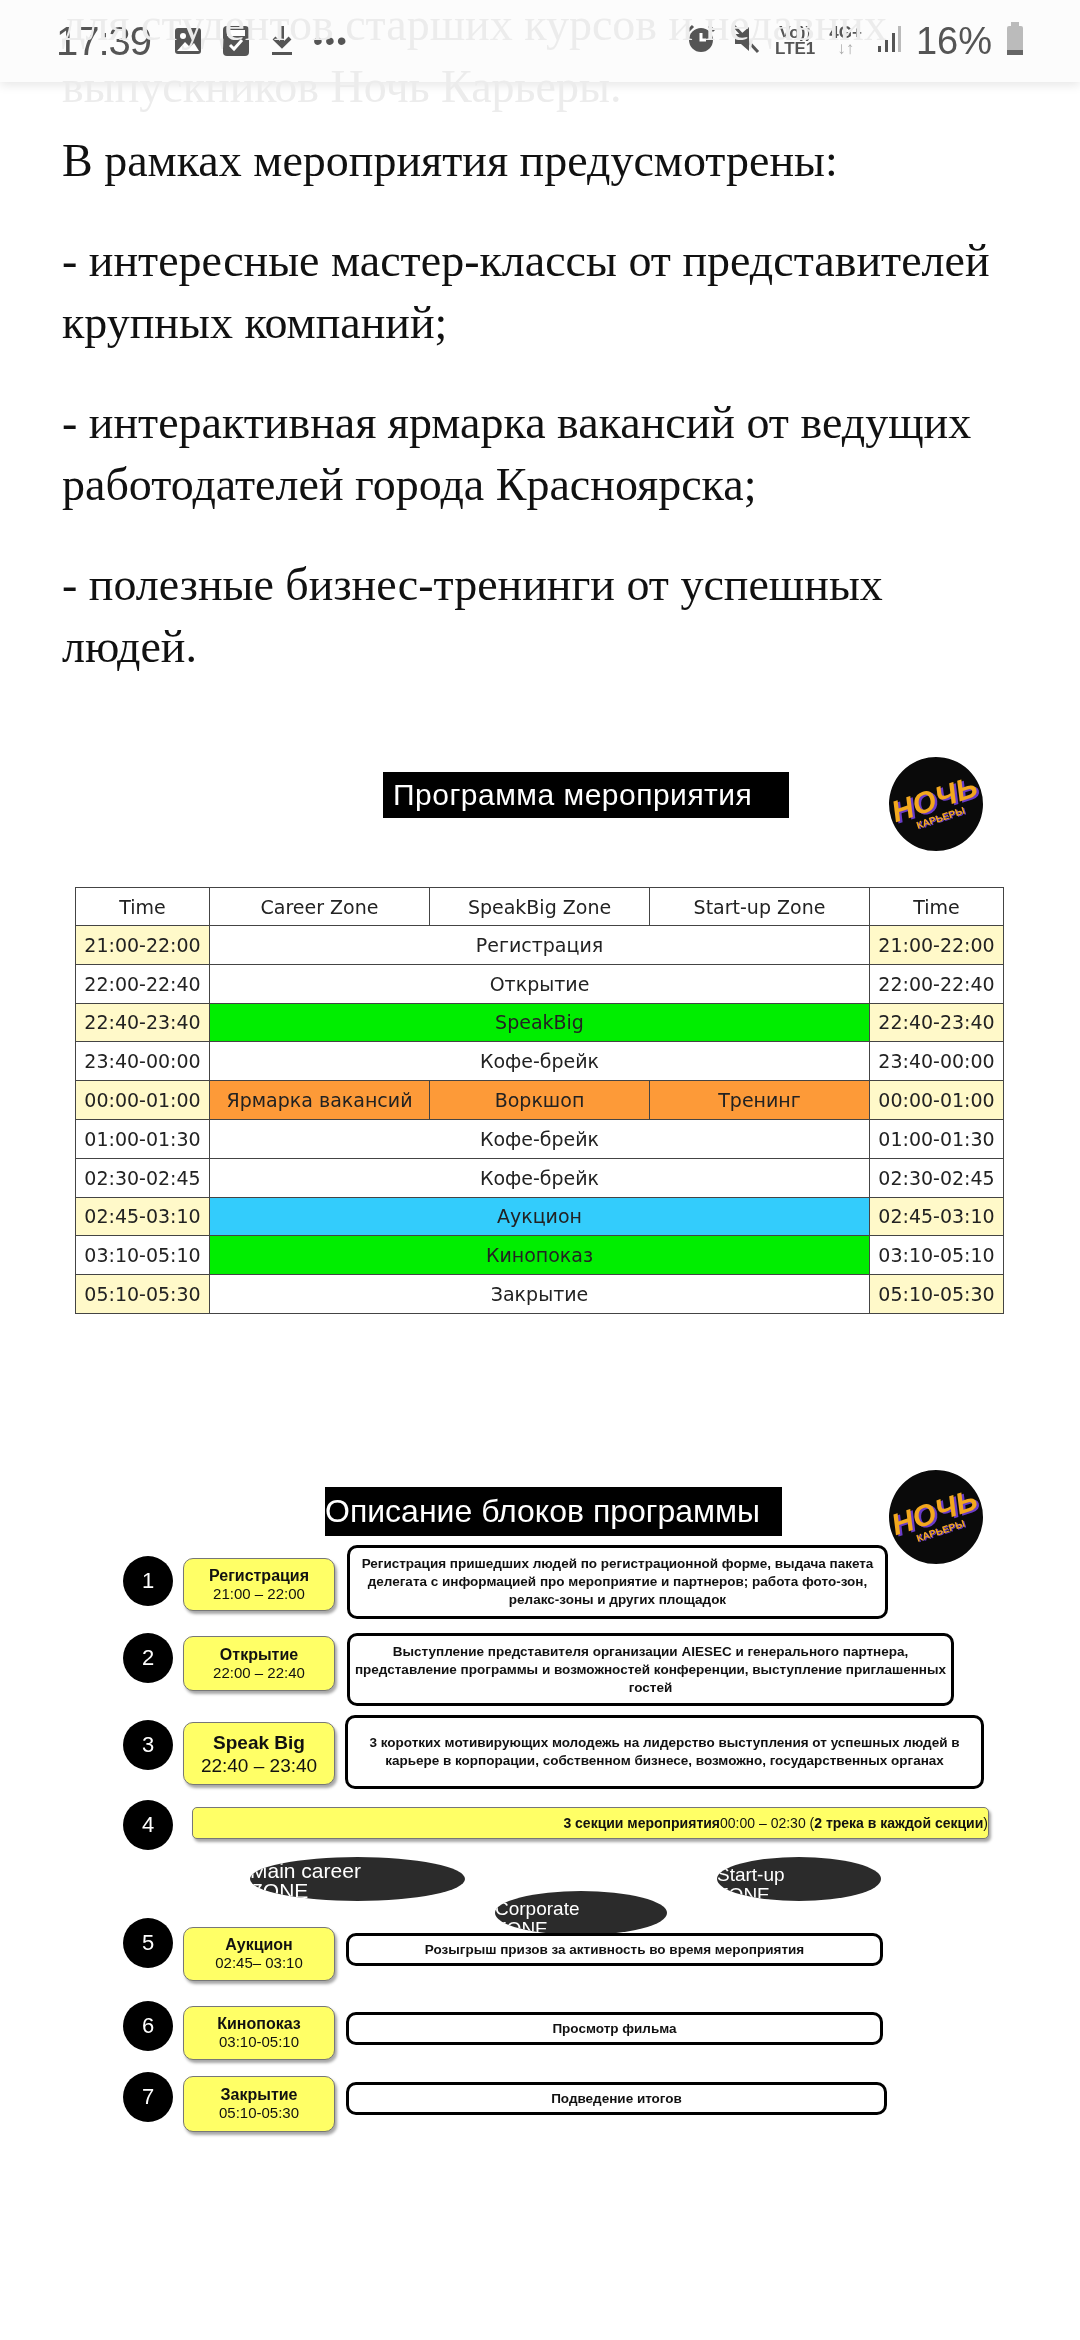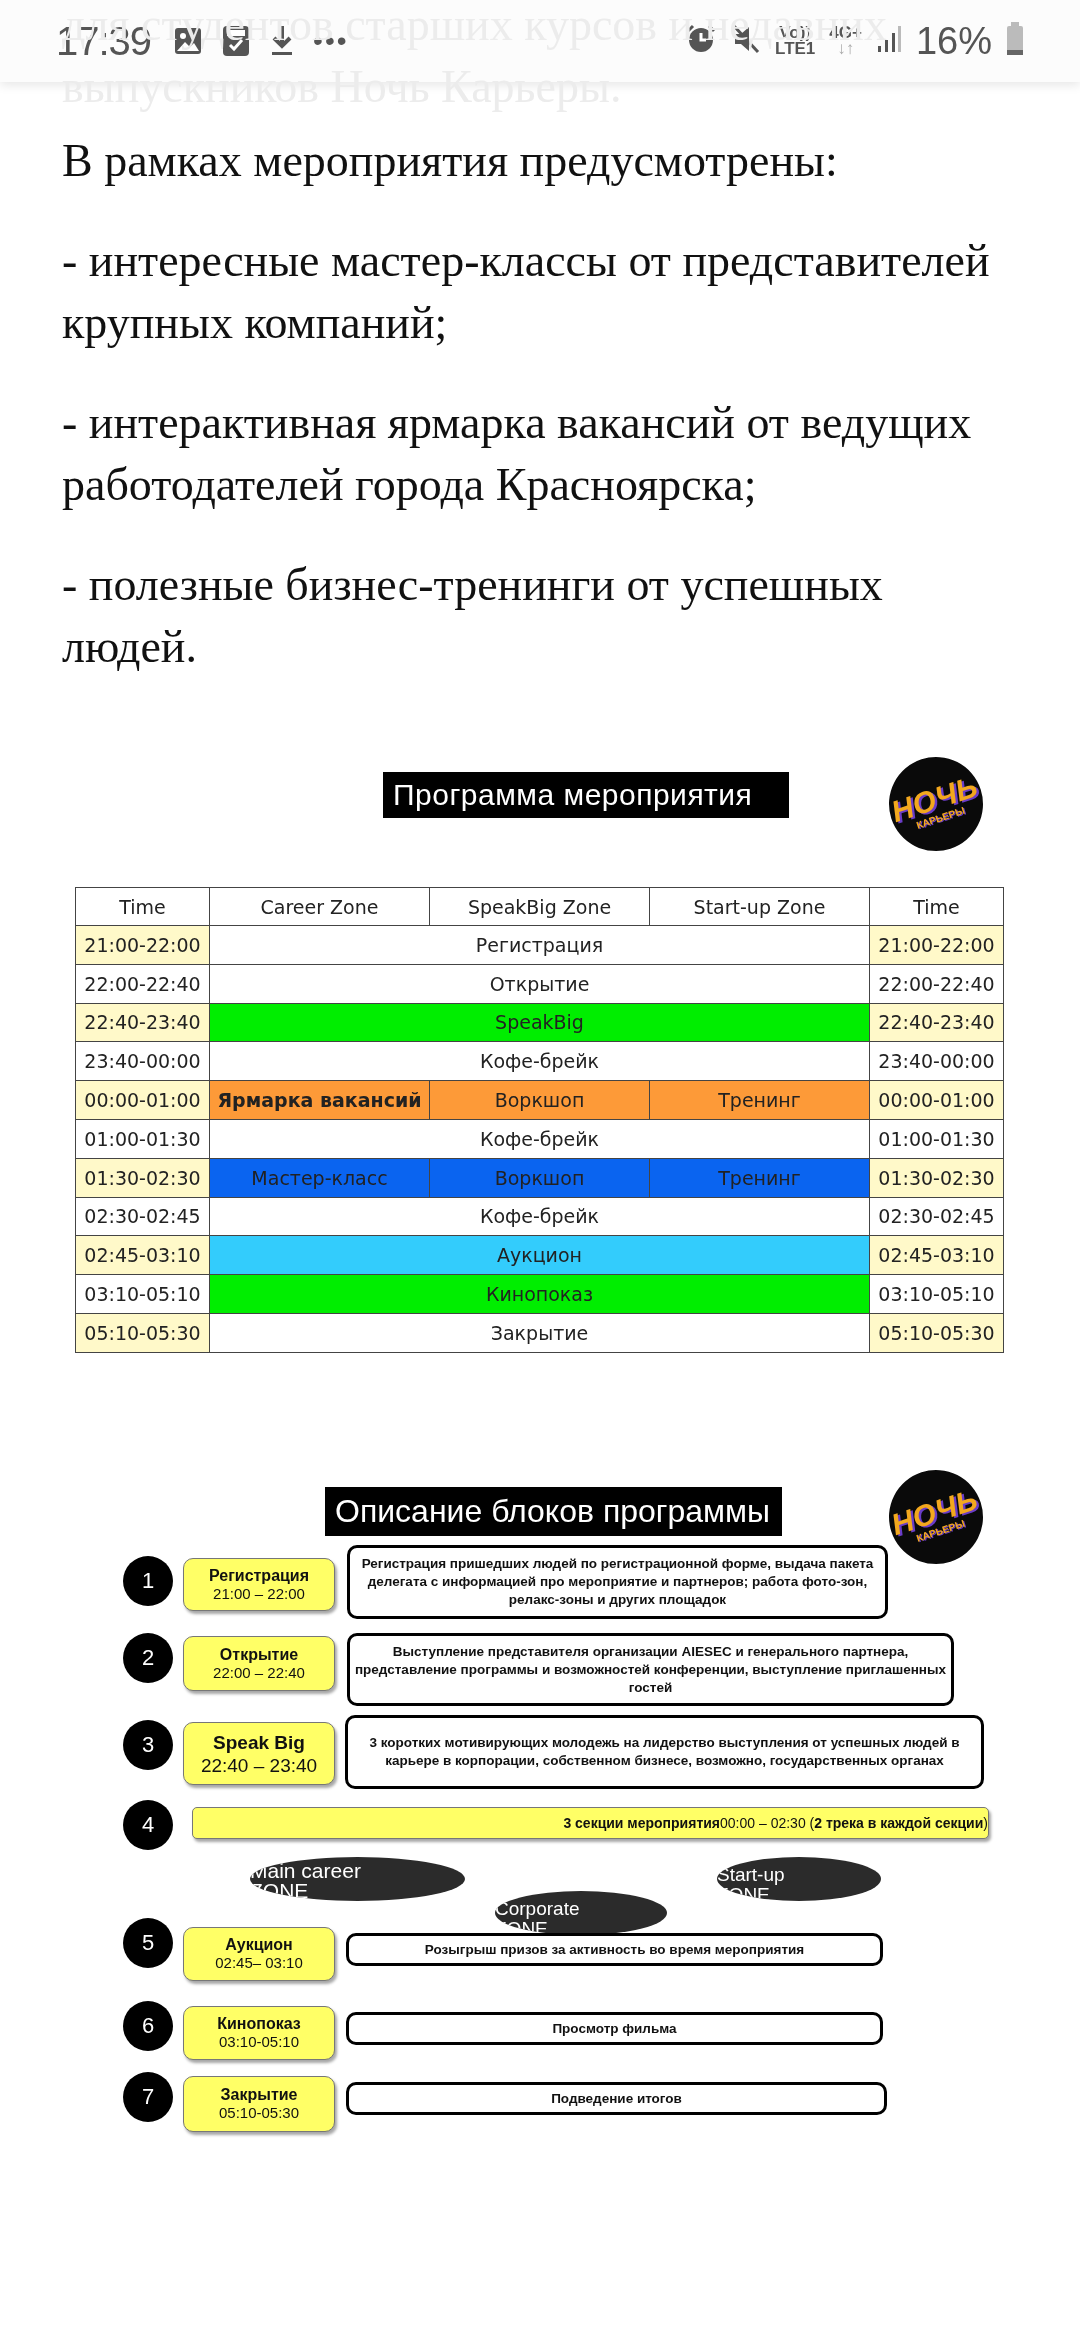--- a/index.html
+++ b/index.html
@@ -32,21 +32,21 @@
   table.sched { position: absolute; left: 75px; top: 887px; width: 929px; border-collapse: collapse;
     font-family: "DejaVu Sans", sans-serif; font-size: 19px; color: #222; }
   table.sched td, table.sched th { border: 1.5px solid #444; text-align: center; height: 38.8px; font-weight: normal; }
   table.sched th { height: 38px; }
   .c-time { width: 134px; }
   .c-zone { width: 220px; }
   .yl { background: #fff9c9; }
 
   
   .desc-title { position: absolute; left: 325px; top: 1487px; width: 457px; height: 49px; background: #000; color: #fff;
-    font-family: "Liberation Sans", sans-serif; font-size: 32px; line-height: 49px; padding-left: 10px; }
+    font-family: "Liberation Sans", sans-serif; font-size: 32px; line-height: 49px; }
   .num { position: absolute; left: 123px; width: 50px; height: 50px; border-radius: 50%; background: #000; color: #fff;
     font-family: "Liberation Sans", sans-serif; font-size: 22px; display: flex; align-items: center; justify-content: center; }
   .ybox { position: absolute; left: 183px; width: 152px; background: #ffff66; border: 1.5px solid #777; border-radius: 10px;
     box-shadow: 2px 3px 3px rgba(0,0,0,0.35); text-align: center; font-family: "Liberation Sans", sans-serif; color: #111;
     display: flex; flex-direction: column; justify-content: center; }
   .ybox .nm { font-weight: bold; font-size: 16px; line-height: 18px; }
   .ybox .tm { font-size: 15px; line-height: 18px; }
   .wbox { position: absolute; background: #fff; border: 3px solid #000; border-radius: 10px; text-align: center;
     font-family: "Liberation Sans", sans-serif; font-weight: bold; font-size: 13.5px; line-height: 18px; color: #111;
     display: flex; align-items: center; justify-content: center; padding: 0 0; }
@@ -168,36 +168,29 @@
         <td colspan="3" style="background: rgb(0, 238, 0);">SpeakBig</td>
         <td class="yl">22:40-23:40</td>
       </tr>
       <tr>
         <td>23:40-00:00</td>
         <td colspan="3" style="background: rgb(255, 255, 255);">Кофе-брейк</td>
         <td>23:40-00:00</td>
       </tr>
       <tr>
         <td class="yl">00:00-01:00</td>
-        <td style="background: rgb(253, 154, 56); font-weight: bold;">Ярмарка вакансий</td>
+        <td style="background: rgb(253, 154, 56);">Ярмарка вакансий</td>
         <td style="background: rgb(253, 154, 56);">Воркшоп</td>
         <td style="background: rgb(253, 154, 56);">Тренинг</td>
         <td class="yl">00:00-01:00</td>
       </tr>
       <tr>
         <td>01:00-01:30</td>
         <td colspan="3" style="background: rgb(255, 255, 255);">Кофе-брейк</td>
         <td>01:00-01:30</td>
-      </tr>
-      <tr>
-        <td class="yl">01:30-02:30</td>
-        <td style="background: rgb(10, 100, 240);">Мастер-класс</td>
-        <td style="background: rgb(10, 100, 240);">Воркшоп</td>
-        <td style="background: rgb(10, 100, 240);">Тренинг</td>
-        <td class="yl">01:30-02:30</td>
       </tr>
       <tr>
         <td>02:30-02:45</td>
         <td colspan="3" style="background: rgb(255, 255, 255);">Кофе-брейк</td>
         <td>02:30-02:45</td>
       </tr>
       <tr>
         <td class="yl">02:45-03:10</td>
         <td colspan="3" style="background: rgb(51, 204, 252);">Аукцион</td>
         <td class="yl">02:45-03:10</td>

